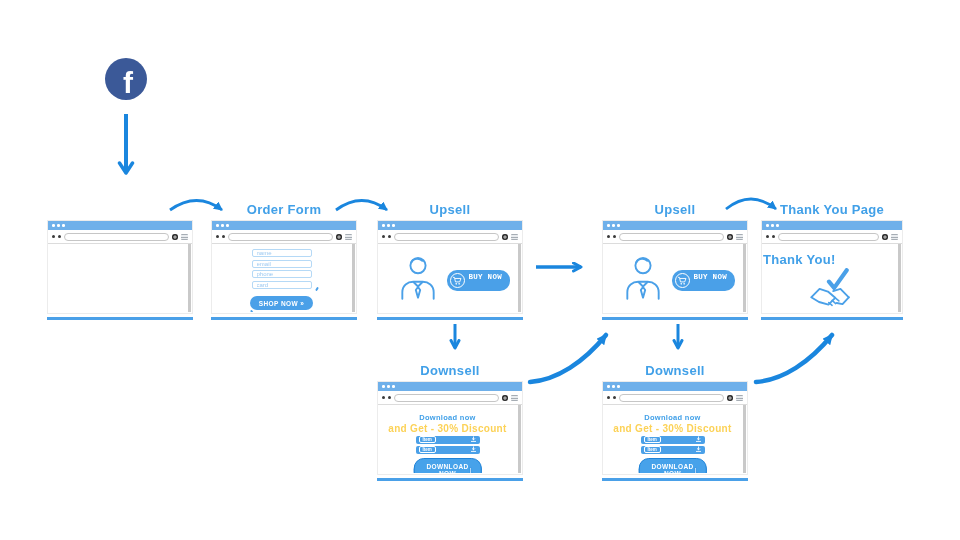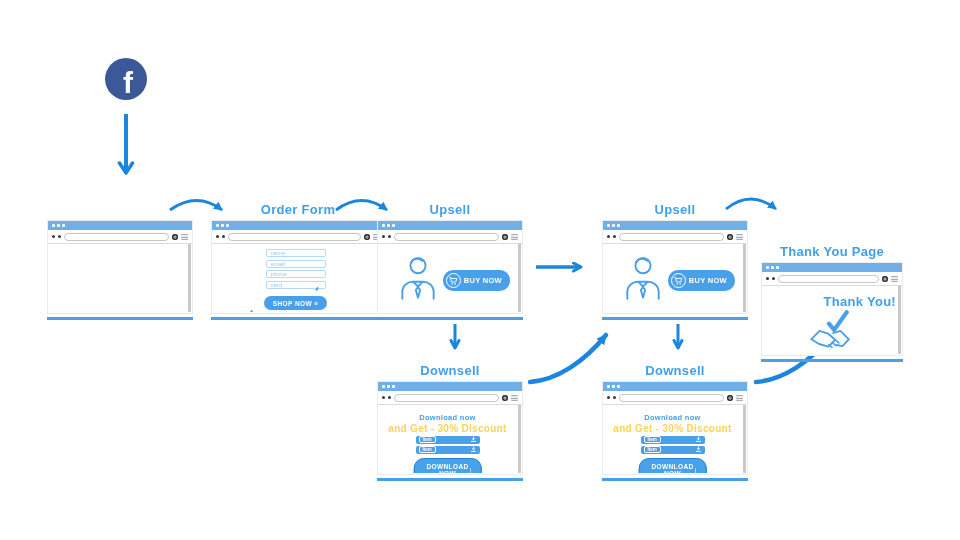--- a/index.html
+++ b/index.html
@@ -43,27 +43,27 @@
   .form{position:absolute;left:0;right:0;top:5px;display:flex;flex-direction:column;align-items:center;}
   .field{width:60px;height:8px;border:1px solid #b5d9f6;border-radius:2px;background:#fff;
          font-size:6px;color:#9cc9f1;padding:0 0 0 4px;margin-bottom:2.5px;box-sizing:border-box;
          font-family:inherit;outline:none;}
   .field::placeholder{color:#9cc9f1;}
   .submit{margin-top:5px;background:#4aa0e8;border:none;border-radius:9px;color:#fff;
           font-weight:bold;font-size:6.5px;letter-spacing:.4px;padding:3.5px 9px;font-family:inherit;}
   .spark{position:absolute;width:2px;height:4px;background:#4aa0e8;border-radius:1px;}
   
   .person{position:absolute;left:20px;top:10px;}
-  .buynow{position:absolute;right:6px;top:26px;display:flex;align-items:center;gap:3px;
+  .buynow{position:absolute;right:6px;top:26px;display:flex;align-items:flex-start;gap:3px;
           background:#4aa0e8;border:none;border-radius:10px;padding:3px 8px 3px 3px;
-          color:#fff;font-weight:bold;font-size:7.5px;letter-spacing:.3px;font-family:Liberation Sans, sans-serif;}
+          color:#fff;font-weight:bold;font-size:7.5px;letter-spacing:.3px;font-family:Liberation Mono, monospace;}
   .cartcircle{width:13px;height:13px;border-radius:50%;border:1px solid #fff;display:flex;
           align-items:center;justify-content:center;flex:none;}
   
-  .ty-msg{position:absolute;top:8px;left:0;right:0;text-align:right;font-weight:bold;
+  .ty-msg{position:absolute;top:8px;left:0;right:0;text-align:left;font-weight:bold;
           font-size:13px;color:#41a0e8;letter-spacing:.3px;}
   .ty-art{position:absolute;top:24px;left:0;right:0;display:flex;justify-content:center;}
   
   .ds-head{position:absolute;top:8px;left:0;right:0;text-align:center;font-weight:bold;
            font-size:7.5px;color:#41a0e8;letter-spacing:.3px;}
   .ds-sub{position:absolute;top:18px;left:0;right:0;text-align:center;font-weight:bold;
           font-size:10px;color:#fcd257;letter-spacing:.3px;}
   .ds-items{position:absolute;top:31px;left:0;right:0;display:flex;flex-direction:column;align-items:center;}
   .ds-item{width:64px;height:7.5px;background:#4aa0e8;border-radius:2px;margin-bottom:2.5px;
            display:flex;align-items:center;justify-content:space-between;padding:0 3px;box-sizing:border-box;}
@@ -122,21 +122,21 @@
         <span class="navdot"></span>
         <span class="addr"></span>
         <span class="rec"></span>
         <span class="menuicon"></span>
       </div>
       <div class="scrollbar"></div>
     </div>
     <div class="bottombar"></div>
   </div>
 
-  <div class="win" style="left:211px;top:220px;padding-left:28px;">
+  <div class="win" style="left:211px;top:220px;">
     <div class="win-label">Order Form</div>
     <div class="winbody">
       <div class="topbar">
         <span class="tdot"></span>
         <span class="tdot"></span>
         <span class="tdot"></span>
       </div>
       <div class="toolbar">
         <span class="navdot"></span>
         <span class="navdot"></span>
@@ -235,21 +235,21 @@
             </svg>
           </span>
           <span>BUY NOW</span>
         </button>
       </div>
       <div class="scrollbar"></div>
     </div>
     <div class="bottombar"></div>
   </div>
 
-  <div class="win" style="left:761px;top:220px;width:142px;margin-top:42px;">
+  <div class="win" style="left:761px;top:220px;width:142px;">
     <div class="win-label">Thank You Page</div>
     <div class="winbody">
       <div class="topbar">
         <span class="tdot"></span>
         <span class="tdot"></span>
         <span class="tdot"></span>
       </div>
       <div class="toolbar">
         <span class="navdot"></span>
         <span class="navdot"></span>

